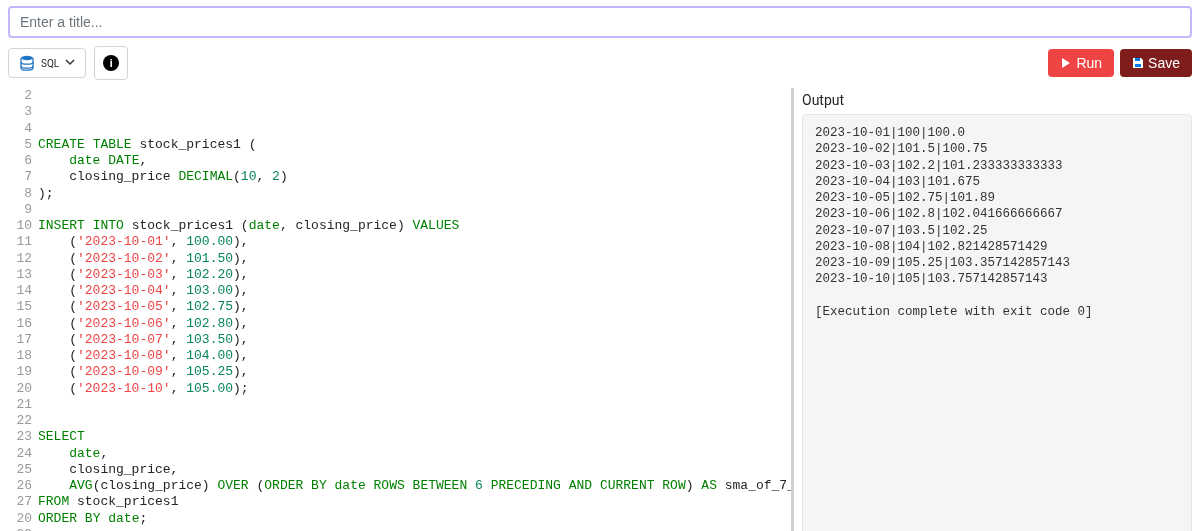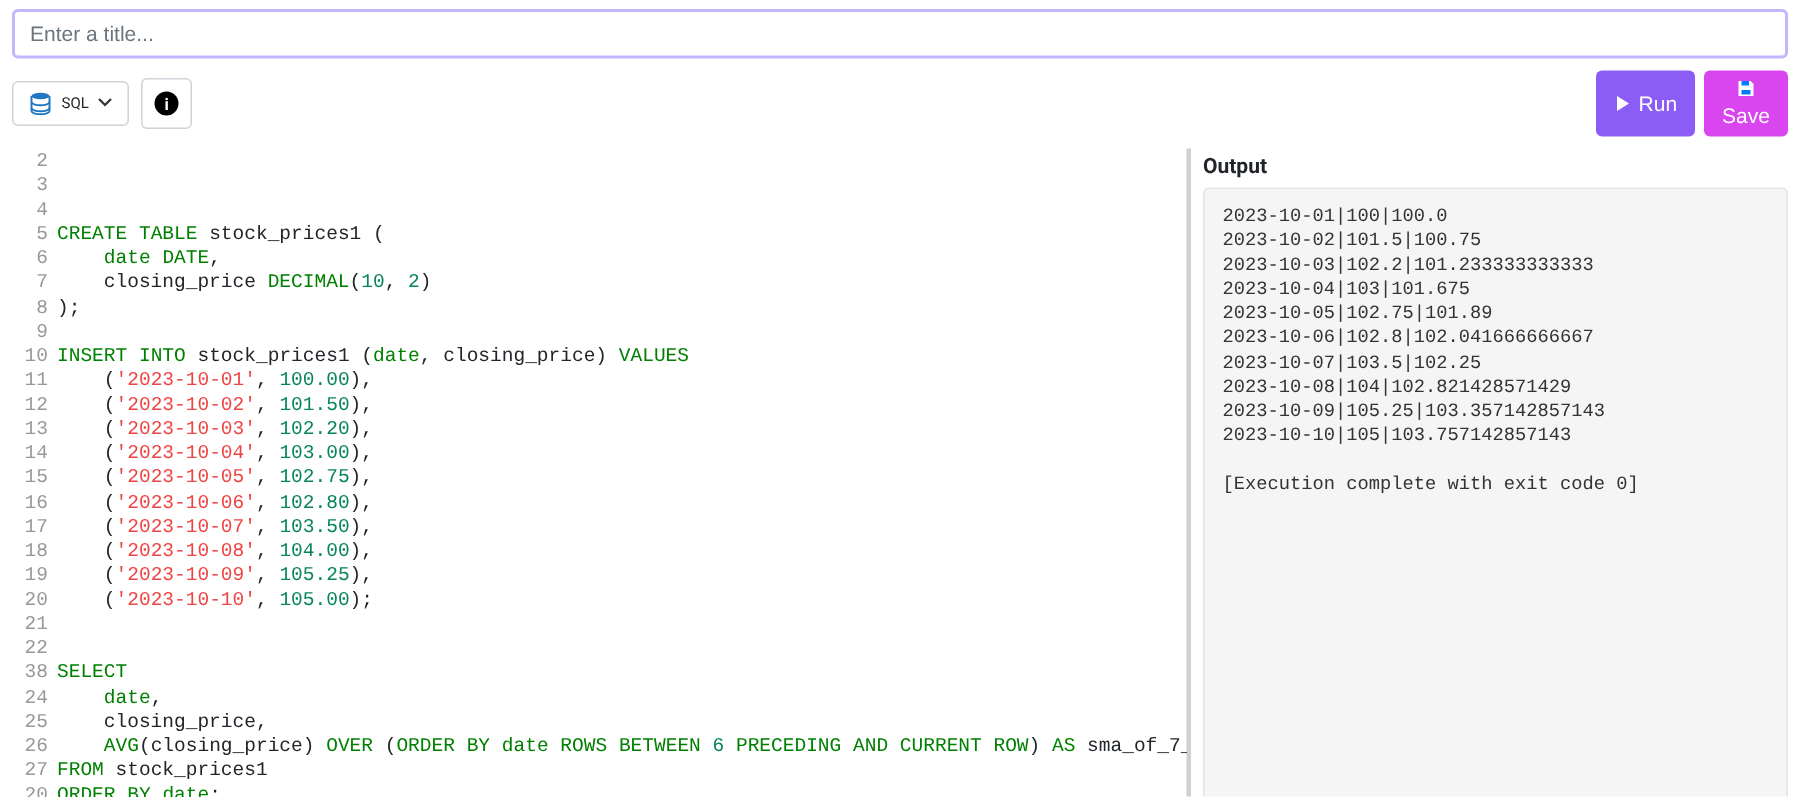--- a/index.html
+++ b/index.html
@@ -80,22 +80,22 @@
   display: inline-flex;
   align-items: center;
   gap: 4px;
   padding: 6px 12px;
   border: none;
   border-radius: 4px;
   color: #fff;
   font-size: 14px;
   cursor: pointer;
 }
-.btn-run { background: #8b5cf6; }
-.btn-save { background: #d946ef; flex-direction: column; }
+.btn-run { background: #ef4444; }
+.btn-save { background: #7f1d1d; }
 .play-icon, .save-icon {
   display: inline-flex;
   align-items: center;
 }
 .main {
   display: flex;
   height: calc(100% - 82px);
   padding: 0 8px;
   gap: 8px;
 }
@@ -128,21 +128,21 @@
 .kw { color: #008000; }
 .str { color: #ef4444; }
 .num { color: #098658; }
 .output-pane {
   width: 390px;
   flex-shrink: 0;
   display: flex;
   flex-direction: column;
 }
 .output-title {
-  font-weight: bold;
+  font-weight: normal;
   font-size: 14px;
   padding: 4px 0 6px 0;
 }
 .output-body {
   flex: 1;
   background: #f5f5f5;
   border: 1px solid #e4e4e4;
   border-radius: 4px;
   padding: 10px 12px;
   font-family: Consolas, "Courier New", monospace;
@@ -223,21 +223,21 @@
           <div>13</div>
           <div>14</div>
           <div>15</div>
           <div>16</div>
           <div>17</div>
           <div>18</div>
           <div>19</div>
           <div>20</div>
           <div>21</div>
           <div>22</div>
-          <div>38</div>
+          <div>23</div>
           <div>24</div>
           <div>25</div>
           <div>26</div>
           <div>27</div>
           <div>20</div>
           <div>29</div>
         </div>
       <div class="code-lines" id="code"><div>&nbsp;</div><div>&nbsp;</div><div>&nbsp;</div><div><span class="kw">CREATE</span><span> </span><span class="kw">TABLE</span><span> stock_prices1 (</span></div><div><span>    </span><span class="kw">date</span><span> </span><span class="kw">DATE</span><span>,</span></div><div><span>    closing_price </span><span class="kw">DECIMAL</span><span>(</span><span class="num">10</span><span>, </span><span class="num">2</span><span>)</span></div><div><span>);</span></div><div>&nbsp;</div><div><span class="kw">INSERT</span><span> </span><span class="kw">INTO</span><span> stock_prices1 (</span><span class="kw">date</span><span>, closing_price) </span><span class="kw">VALUES</span></div><div><span>    (</span><span class="str">'2023-10-01'</span><span>, </span><span class="num">100.00</span><span>),</span></div><div><span>    (</span><span class="str">'2023-10-02'</span><span>, </span><span class="num">101.50</span><span>),</span></div><div><span>    (</span><span class="str">'2023-10-03'</span><span>, </span><span class="num">102.20</span><span>),</span></div><div><span>    (</span><span class="str">'2023-10-04'</span><span>, </span><span class="num">103.00</span><span>),</span></div><div><span>    (</span><span class="str">'2023-10-05'</span><span>, </span><span class="num">102.75</span><span>),</span></div><div><span>    (</span><span class="str">'2023-10-06'</span><span>, </span><span class="num">102.80</span><span>),</span></div><div><span>    (</span><span class="str">'2023-10-07'</span><span>, </span><span class="num">103.50</span><span>),</span></div><div><span>    (</span><span class="str">'2023-10-08'</span><span>, </span><span class="num">104.00</span><span>),</span></div><div><span>    (</span><span class="str">'2023-10-09'</span><span>, </span><span class="num">105.25</span><span>),</span></div><div><span>    (</span><span class="str">'2023-10-10'</span><span>, </span><span class="num">105.00</span><span>);</span></div><div>&nbsp;</div><div>&nbsp;</div><div><span class="kw">SELECT</span></div><div><span>    </span><span class="kw">date</span><span>,</span></div><div><span>    closing_price,</span></div><div><span>    </span><span class="kw">AVG</span><span>(closing_price) </span><span class="kw">OVER</span><span> (</span><span class="kw">ORDER</span><span> </span><span class="kw">BY</span><span> </span><span class="kw">date</span><span> </span><span class="kw">ROWS</span><span> </span><span class="kw">BETWEEN</span><span> </span><span class="num">6</span><span> </span><span class="kw">PRECEDING</span><span> </span><span class="kw">AND</span><span> </span><span class="kw">CURRENT</span><span> </span><span class="kw">ROW</span><span>) </span><span class="kw">AS</span><span> sma_of_7_day</span></div><div><span class="kw">FROM</span><span> stock_prices1</span></div><div><span class="kw">ORDER</span><span> </span><span class="kw">BY</span><span> </span><span class="kw">date</span><span>;</span></div><div>&nbsp;</div></div>
     </div>
   </div>

